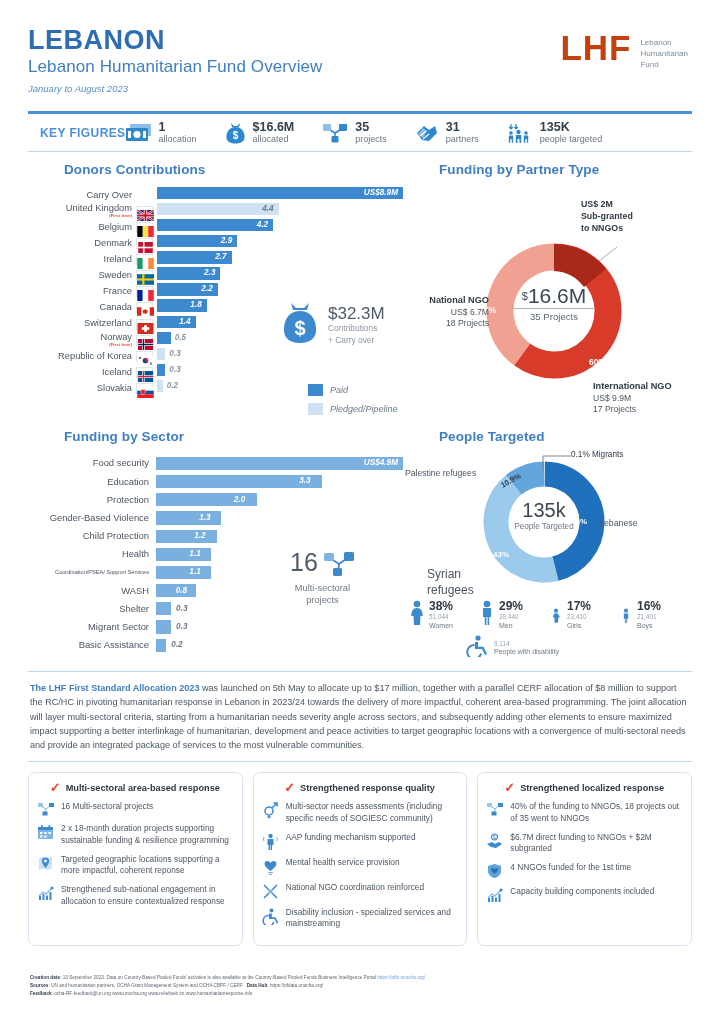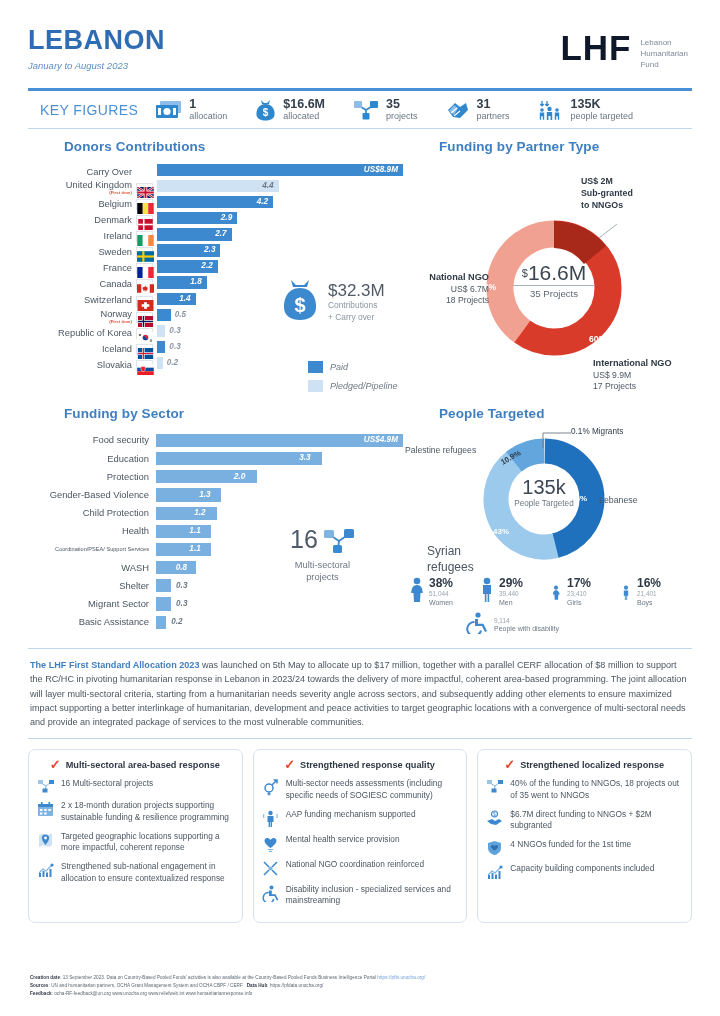--- a/index.html
+++ b/index.html
@@ -12,28 +12,28 @@
     position: relative;
   }
   .page { width: 720px; height: 1016px; padding: 0 28px; position: relative; }
 
   
   .header { display: flex; justify-content: space-between; align-items: flex-start; padding-top: 26px; }
   .title-main { font-size: 27px; font-weight: bold; color: #2e6cb3; letter-spacing: .5px; line-height: 1.05; }
   .title-sub { font-size: 17px; color: #3f7fc1; font-weight: normal; margin-top: 3px; letter-spacing: .1px; }
   .title-date { font-size: 9.5px; color: #5a8fc8; font-style: italic; margin-top: 6px; }
   .logo-wrap { display: flex; align-items: flex-start; gap: 9px; padding-top: 6px; padding-right: 4px;}
-  .logo-lhf { font-size: 35px; font-weight: bold; color: #0f172a; letter-spacing: 1px; line-height: .9; }
+  .logo-lhf { font-size: 35px; font-weight: bold; color: #c2410c; letter-spacing: 1px; line-height: .9; }
   .logo-text { font-size: 8px; color: #7e8b99; line-height: 1.38; padding-top: 5px; }
 
   .rule { height: 2.5px; background: #4a90d9; margin-top: 17px; }
 
   
   .keyfig { display: flex; align-items: center; gap: 0; padding: 7px 0 6px 12px; }
-  .kf-label { font-size: 14px; font-weight: normal; color: #4a90d9; letter-spacing: .4px; margin-right: 18px; }
+  .kf-label { font-size: 12px; font-weight: bold; color: #4a90d9; letter-spacing: .4px; }
   .kf-item { display: flex; align-items: center; gap: 7px; margin-right: 28px; }
   .kf-ico { color: #3f8fd6; display:flex; align-items:center; }
   .kf-num { font-size: 12.5px; font-weight: bold; color: #33404d; line-height: 1.05; }
   .kf-cap { font-size: 9px; color: #6b7682; line-height: 1.2; }
   .rule-thin { height: 1.5px; background: #bfd7ee; }
 
   
   .sec-title { font-size: 13.5px; font-weight: bold; color: #3f7fc1; letter-spacing: .1px; margin-left: 36px; }
 
   
@@ -113,20 +113,21 @@
   .check { color: #e8462f; font-size: 13px; font-weight: bold; line-height: 1; }
 </style>
 </head>
 <body>
 
 <div class="page">
 
   <div class="header">
     <div>
       <div class="title-main">LEBANON</div>
+      <div class="title-sub">Lebanon Humanitarian Fund Overview</div>
       <div class="title-date">January to August 2023</div>
     </div>
     <div class="logo-wrap">
       <div class="logo-lhf">LHF</div>
       <div class="logo-text">
         <div>Lebanon</div>
         <div>Humanitarian</div>
         <div>Fund</div>
       </div>
     </div>

